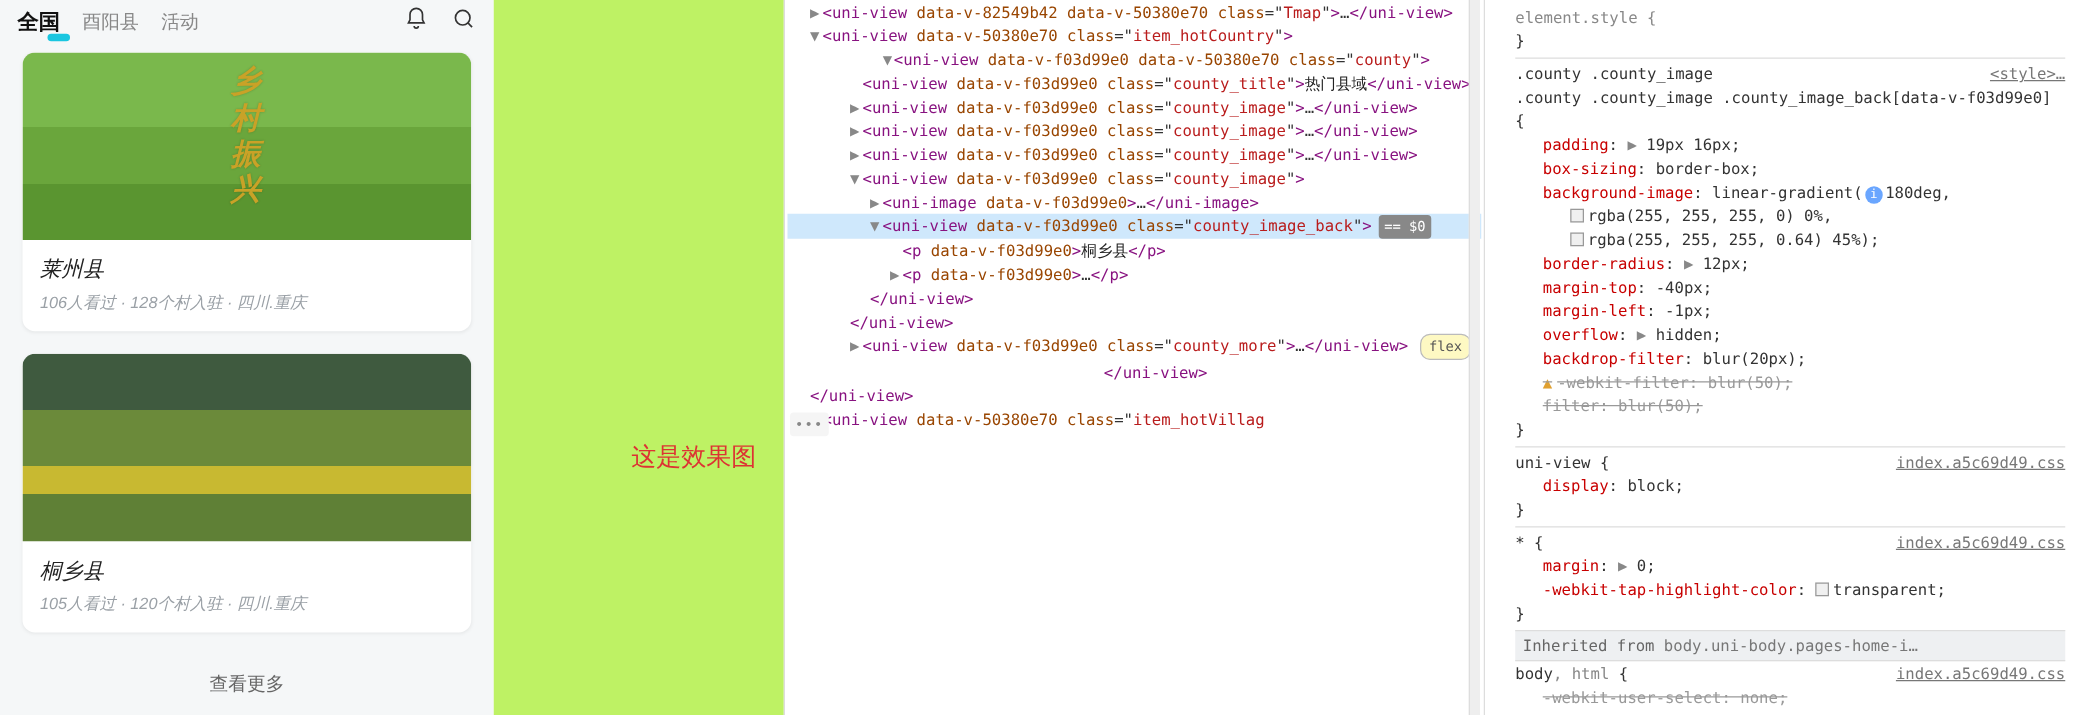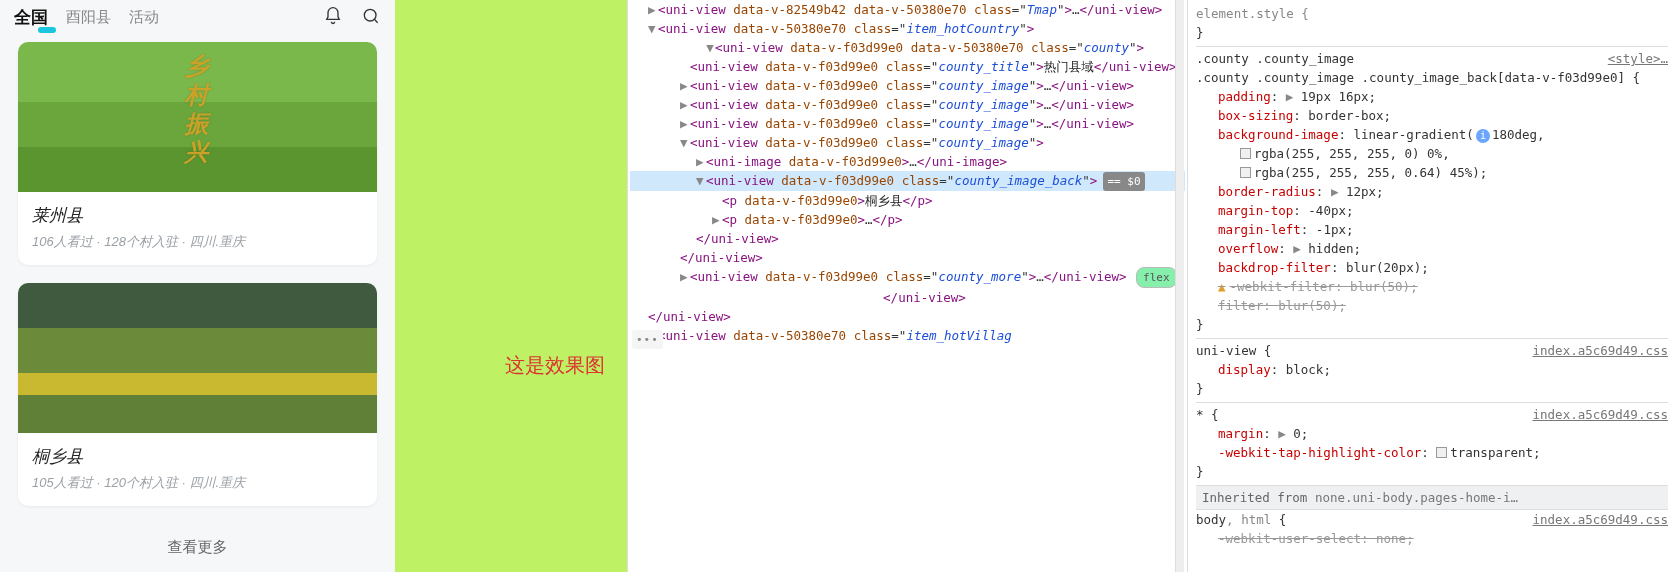--- a/index.html
+++ b/index.html
@@ -35,29 +35,29 @@
 
 
 .elements { width:560px; border-left:1px solid #ddd; overflow-y:auto; font-family: Menlo, Consolas, monospace; font-size:12.5px; line-height:19px; color:#333; padding: 0 2px; position:relative; }
 .elements .gutter { position:absolute; right:3px; top:0; width:9px; height:100%; background:#eee; border-left:1px solid #ddd; }
 .row { white-space: nowrap; padding-left: 6px;}
 .ind1 { padding-left: 18px; } .ind2 { padding-left: 34px; text-align: center; } .ind3 { padding-left: 50px; } .ind4 { padding-left: 66px; } .ind5 { padding-left: 82px; }
 .wrap { white-space: normal; word-break: break-all; }
 .tri { color:#888; display:inline-block; width:10px; }
 .tag { color:#881280; }
 .attr-n { color:#994500; }
-.attr-v { color:#1d4ed8;font-style:italic; }
+.attr-v { color:#b91c1c; }
 .txt { color:#222; }
 .sel0 { background: #cfe8fc; }
 .sel0-pill { display:inline-block; background:#888; color:#fff; border-radius:3px; font-size:11px; padding:0 4px; margin-left:6px; }
-.flex-badge { display:inline-block; border:1px solid #bbb; border-radius:8px; padding: 0 6px; font-size:11px; color:#555; background:#86efac; margin-left:2px;}
+.flex-badge { display:inline-block; border:1px solid #bbb; border-radius:8px; padding: 0 6px; font-size:11px; color:#555; background:#fef9c3; margin-left:2px;}
 .ellips { position:absolute; left:4px; top: 330px; color:#888; letter-spacing:1px; background:#f5f5f5; padding:0 4px; border-radius:3px; font-size:11px;}
 
 
-.styles { flex:1; border-left:1px solid #ddd; overflow-y:auto; font-family: Menlo, Consolas, monospace; font-size:12.5px; line-height:19px; color:#333; padding: 4px 8px; position:relative; }
+.styles { flex:1; border-left:1px solid #ddd; overflow-y:auto; font-family: Menlo, Consolas, monospace; font-size:12.5px; line-height:19px; color:#333; padding: 4px 24px; position:relative; }
 .rule { margin-bottom: 4px; }
 .selector-line { color:#333; }
 .sel-gray { color:#888; }
 .source-link { float:right; color:#777; text-decoration: underline; cursor:pointer; }
 .prop { padding-left: 22px; }
 .prop-n { color:#c80000; }
 .prop-v { color:#333; }
 .strike { text-decoration: line-through; color:#999; }
 .swatch { display:inline-block; width:11px; height:11px; border:1px solid #999; vertical-align:-1px; margin-right:3px; background:#f0f0f0;}
 .tri-small { color:#888; }
@@ -177,21 +177,21 @@
     </div>
 
     <div class="rule hr-on-top">
       <div class="selector-line"><span class="source-link">index.a5c69d49.css</span><span>* {</span></div>
       <div class="prop"><span class="prop-n">margin</span>: <span class="tri-small">▶</span> <span class="prop-v">0</span>;</div>
       <div class="prop"><span class="prop-n">-webkit-tap-highlight-color</span>: <span class="swatch"></span><span class="prop-v">transparent</span>;</div>
       <div>}</div>
     </div>
 
     <div class="inherit-bar">
-      <span>Inherited from</span> <span class="lnk">none.uni-body.pages-home-i…</span>
+      <span>Inherited from</span> <span class="lnk">body.uni-body.pages-home-i…</span>
     </div>
 
     <div class="rule">
       <div class="selector-line"><span class="source-link">index.a5c69d49.css</span><span>body<span class="sel-gray">, html</span> {</span></div>
       <div class="prop strike"><span>-webkit-user-select: none;</span></div>
     </div>
   </div>
 
 </div>
 

